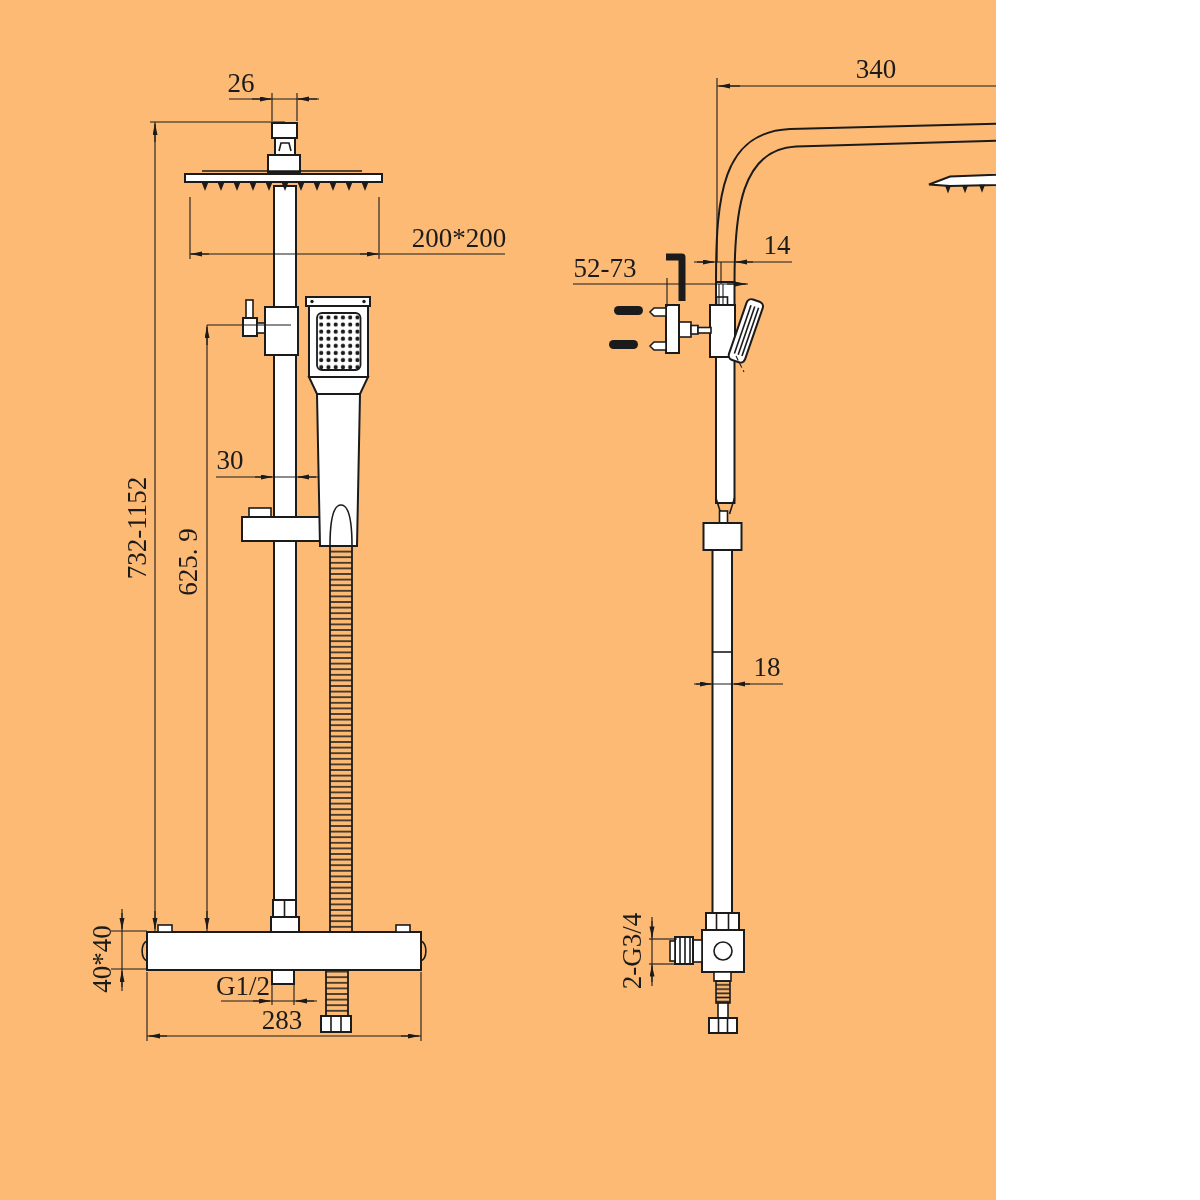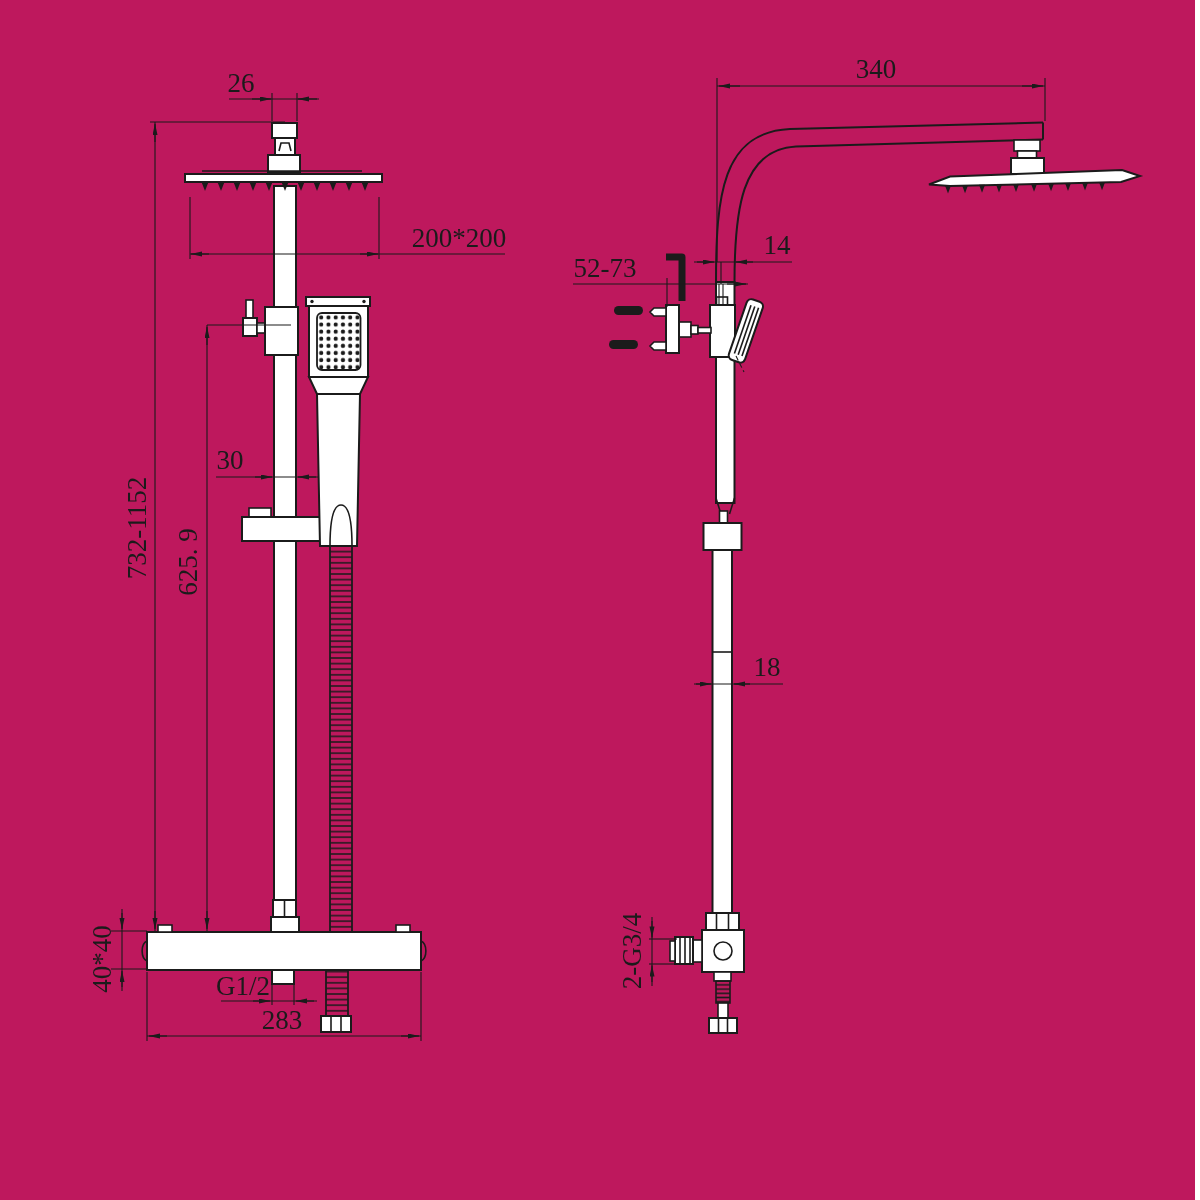--- a/index.html
+++ b/index.html
@@ -1,16 +1,16 @@
 <!DOCTYPE html>
 <html><head>
 <meta charset="utf-8">
 <style>
   html,body{margin:0;padding:0;background:#ffffff;}
-  #canvas{position:relative;width:1195px;height:1200px;background:#be185d;overflow:hidden;
+  #canvas{position:relative;width:996px;height:1200px;background:#fdba74;overflow:hidden;
           font-family:"Liberation Serif",serif;}
   svg{position:absolute;left:0;top:0;}
   .o   {fill:#ffffff;stroke:#1b1b1b;stroke-width:2;stroke-linejoin:miter;}
   .o16 {fill:#ffffff;stroke:#1b1b1b;stroke-width:1.6;}
   .ln  {fill:none;stroke:#1b1b1b;stroke-width:2;}
   .ln16{fill:none;stroke:#1b1b1b;stroke-width:1.6;}
   .d   {fill:none;stroke:#1b1b1b;stroke-width:1.1;}
   .dash{stroke-dasharray:5 3;}
   .blk {fill:#1b1b1b;stroke:none;}
   .key {fill:none;stroke:#1b1b1b;stroke-width:7;stroke-linejoin:round;}

